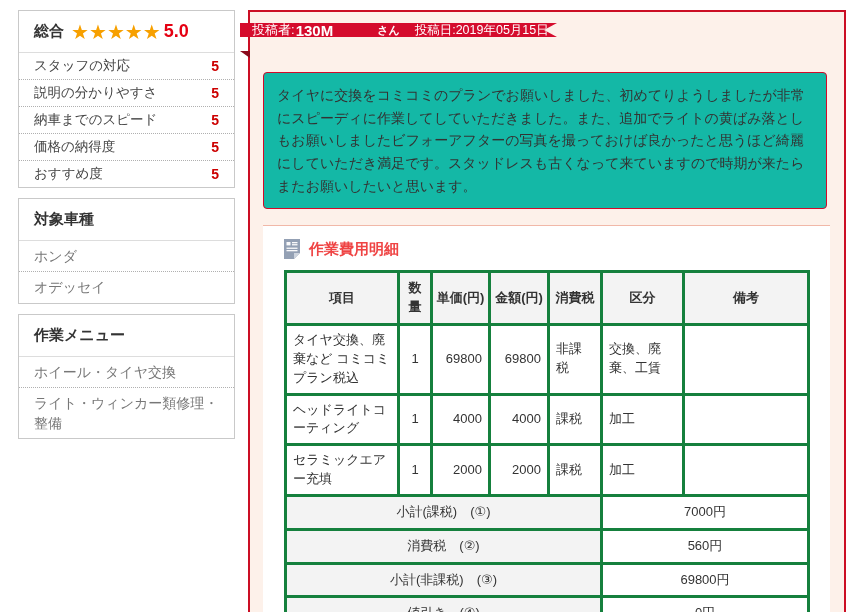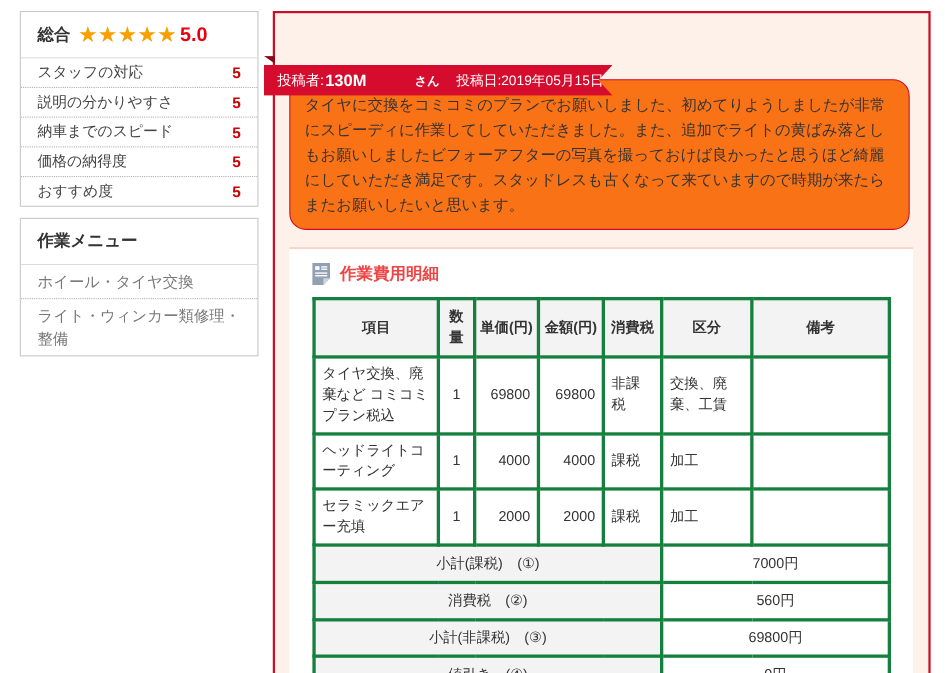--- a/index.html
+++ b/index.html
@@ -25,38 +25,38 @@
   .box-head { padding:11px 15px; font-weight:bold; font-size:15px; color:#333; border-bottom:1px solid #ddd; }
   .item-row { padding:5px 15px; font-size:14px; color:#777; line-height:1.45; }
   .item-row + .item-row { border-top:1px dotted #b0b0b0; }
 
   
   .panel {
     position:absolute; left:248px; top:10px; width:598px; height:640px;
     background:#fdf1ea; border:2px solid #cb0e24;
   }
   .ribbon {
-    position:absolute; left:-10px; top:11px; height:28px; width:317px;
+    position:absolute; left:-10px; top:11px; height:14px; width:317px;
     background:#d50c2d; color:#fff;
     display:flex; align-items:center; padding:0 26px 0 12px;
     clip-path:polygon(0 0, 100% 0, calc(100% - 13px) 50%, 100% 100%, 0 100%);
-    font-size:13px; white-space:nowrap;margin-top:36px;
+    font-size:13px; white-space:nowrap;
   }
   .ribbon .poster-name { font-weight:bold; font-size:15px; margin-left:1px; }
   .ribbon .poster-suffix { font-weight:bold; font-size:11px;padding-left:44px; }
   .ribbon .date-label { margin-left:15px; font-size:12.5px; }
   .ribbon .date-value { font-size:12.5px; }
   .ribbon-fold {
     position:absolute; left:-10px; top:39px; width:10px; height:7px;
     background:#8a0a1c; clip-path:polygon(0 0, 100% 0, 100% 100%);
   }
 
   .review-box {
-    margin:60px 17px 0 13px; background:#f97316;
-    border:1px solid #d20a2a; border-radius:15px;
+    margin:60px 17px 0 13px; background:#14b8a6;
+    border:1px solid #d20a2a; border-radius:4px;
     padding:11px 13px; font-size:14px; color:#333; line-height:1.62;
     min-height:107px;
   }
 
   .cost-box {
     margin:16px 14px 0 13px; background:#fff;
     border-top:1px solid #f1b8a8; padding:13px 0 16px;
     min-height:405px;
   }
   .cost-head { display:flex; align-items:center; gap:8px; margin:0 0 11px 20px; font-size:15px; font-weight:bold; color:#ef4444; }
@@ -105,20 +105,25 @@
     <div class="rating-row">
       <span>価格の納得度</span>
       <span class="rating-val">5</span>
     </div>
     <div class="rating-row">
       <span>おすすめ度</span>
       <span class="rating-val">5</span>
     </div>
   </div>
 
+  <div class="side-box">
+    <div class="box-head">対象車種</div>
+    <div class="item-row">ホンダ</div>
+    <div class="item-row">オデッセイ</div>
+  </div>
 
   <div class="side-box">
     <div class="box-head">作業メニュー</div>
     <div class="item-row">ホイール・タイヤ交換</div>
     <div class="item-row">ライト・ウィンカー類修理・整備</div>
   </div>
 
 </div>
 
 <div class="panel">

